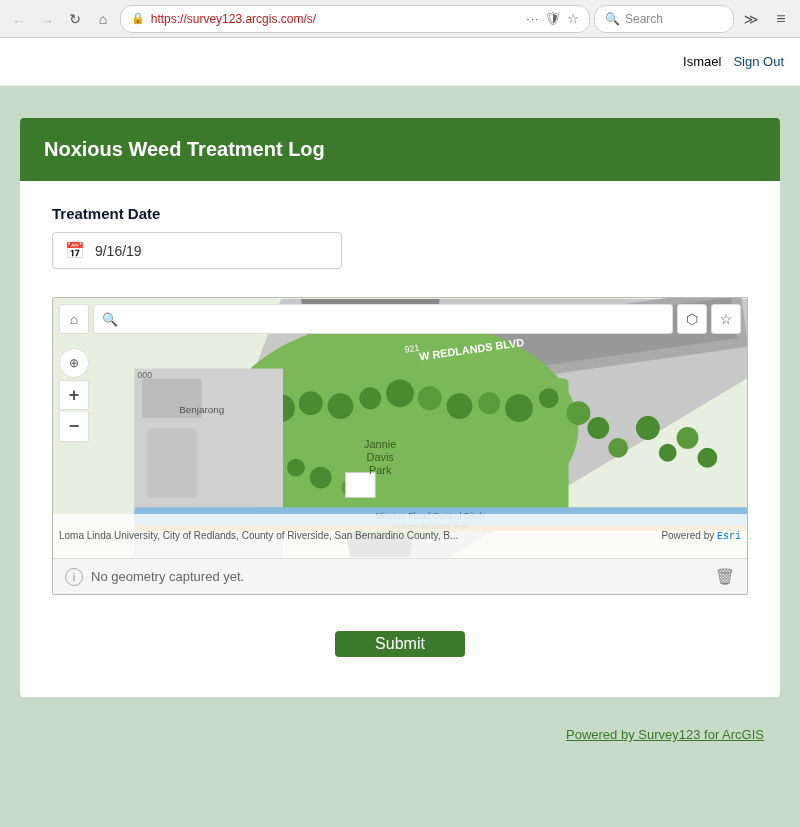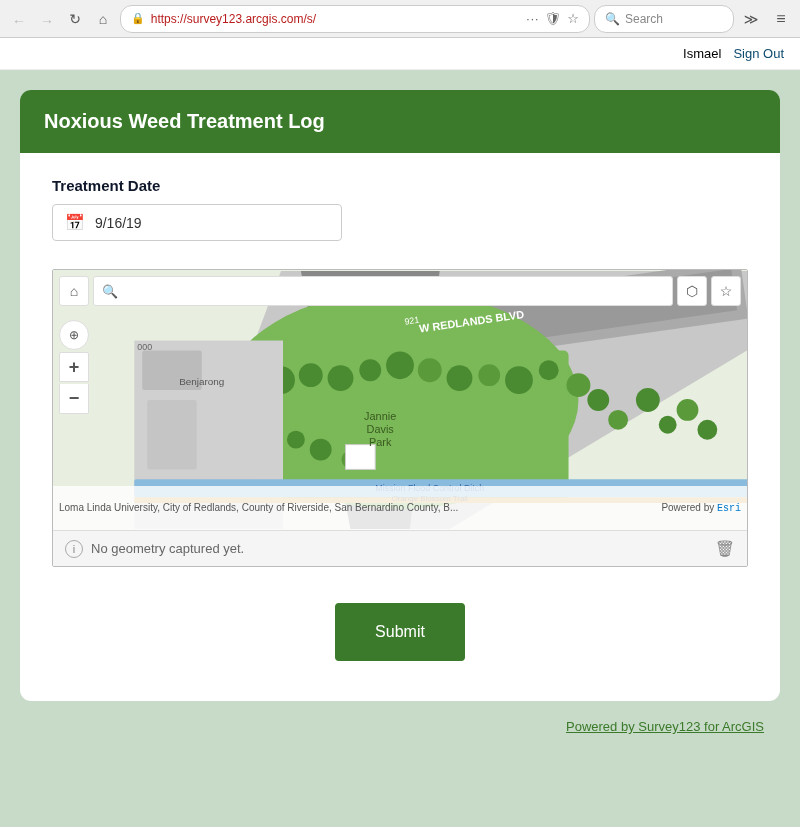--- a/index.html
+++ b/index.html
@@ -124,43 +124,43 @@
       align-items: center;
       justify-content: center;
     }
 
     
     .user-bar {
       background: white;
       display: flex;
       justify-content: flex-end;
       align-items: center;
-      padding: 8px 16px;
+      padding: 16px 16px;
       gap: 12px;
       border-bottom: 1px solid #eee;
       font-size: 13px;
     }
     .user-bar a {
       color: #0c4a6e;
       text-decoration: none;
     }
 
     
     .page-wrapper {
       background: #c8dbc8;
       padding: 20px;
       min-height: 750px;
     }
 
     .form-card {
       background: white;
-      border-radius: 11px;
+      border-radius: 4px;
       overflow: hidden;
       max-width: 760px;
-      margin: 0 auto;
+      margin: 12px auto;
     }
 
     .form-header {
       background: #3a7a2a;
       color: white;
       padding: 20px 24px;
       font-size: 20px;
       font-weight: bold;
     }
 
@@ -374,21 +374,21 @@
       justify-content: center;
       margin-top: 36px;
       margin-bottom: 8px;
     }
 
     .submit-btn {
       background: #3a7a2a;
       color: white;
       border: none;
       border-radius: 4px;
-      padding: 20px 40px;
+      padding: 4px 40px;
       font-size: 16px;
       cursor: pointer;
     }
 
     
     .page-footer {
       text-align: right;
       padding: 16px;
       background: #c8dbc8;
     }

